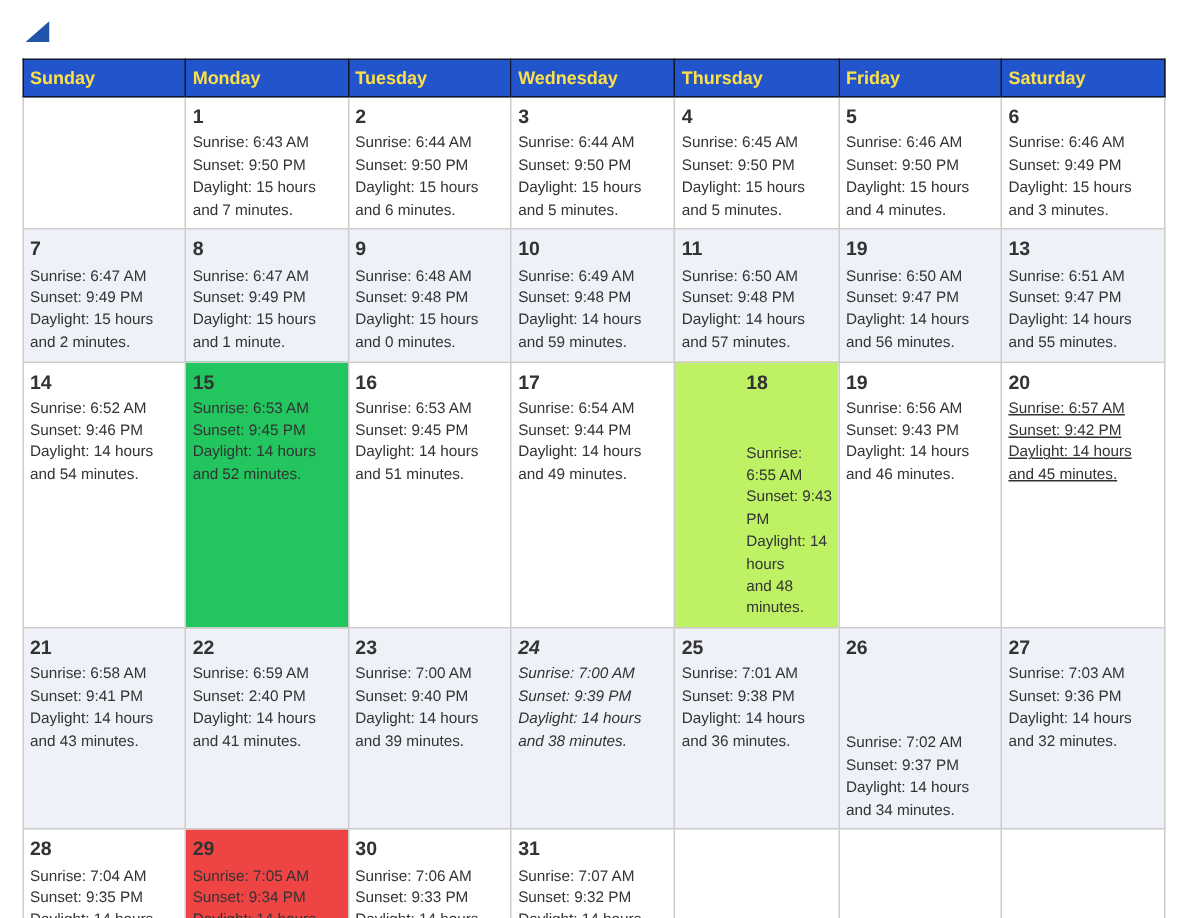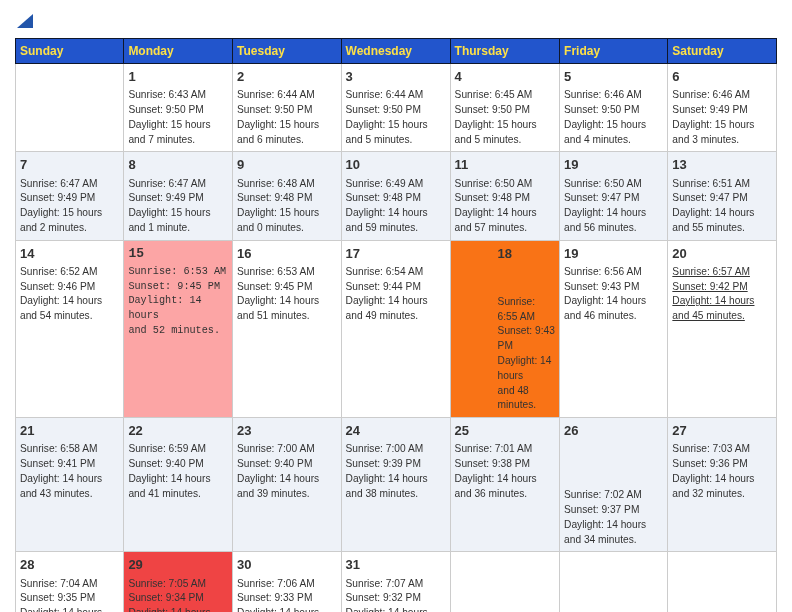--- a/index.html
+++ b/index.html
@@ -227,42 +227,42 @@
         </td>
       </tr>
       <tr>
         <td style="background: rgb(255, 255, 255);">
           <span class="day-number">14</span>
           <div class="day-info" style="white-space: pre-line;">Sunrise: 6:52 AM
 Sunset: 9:46 PM
 Daylight: 14 hours
 and 54 minutes.</div>
         </td>
-        <td style="background: #fca5a5; font-family: Liberation Mono, monospace;">
+        <td style="background: #22c55e;">
           <span class="day-number">15</span>
           <div class="day-info" style="white-space: pre-line;">Sunrise: 6:53 AM
 Sunset: 9:45 PM
 Daylight: 14 hours
 and 52 minutes.</div>
         </td>
         <td style="background: rgb(255, 255, 255);">
           <span class="day-number">16</span>
           <div class="day-info" style="white-space: pre-line;">Sunrise: 6:53 AM
 Sunset: 9:45 PM
 Daylight: 14 hours
 and 51 minutes.</div>
         </td>
         <td style="background: rgb(255, 255, 255);">
           <span class="day-number">17</span>
           <div class="day-info" style="white-space: pre-line;">Sunrise: 6:54 AM
 Sunset: 9:44 PM
 Daylight: 14 hours
 and 49 minutes.</div>
         </td>
-        <td style="background: #f97316; padding-left: 47px;">
+        <td style="background: #bef264; padding-left: 47px;">
           <span class="day-number">18</span>
           <div class="day-info" style="white-space: pre-line; margin-top: 32px;">Sunrise: 6:55 AM
 Sunset: 9:43 PM
 Daylight: 14 hours
 and 48 minutes.</div>
         </td>
         <td style="background: rgb(255, 255, 255);">
           <span class="day-number">19</span>
           <div class="day-info" style="white-space: pre-line;">Sunrise: 6:56 AM
 Sunset: 9:43 PM
@@ -281,32 +281,32 @@
         <td style="background: rgb(238, 242, 248);">
           <span class="day-number">21</span>
           <div class="day-info" style="white-space: pre-line;">Sunrise: 6:58 AM
 Sunset: 9:41 PM
 Daylight: 14 hours
 and 43 minutes.</div>
         </td>
         <td style="background: rgb(238, 242, 248);">
           <span class="day-number">22</span>
           <div class="day-info" style="white-space: pre-line;">Sunrise: 6:59 AM
-Sunset: 9:40 PM
+Sunset: 2:40 PM
 Daylight: 14 hours
 and 41 minutes.</div>
         </td>
         <td style="background: rgb(238, 242, 248);">
           <span class="day-number">23</span>
           <div class="day-info" style="white-space: pre-line;">Sunrise: 7:00 AM
 Sunset: 9:40 PM
 Daylight: 14 hours
 and 39 minutes.</div>
         </td>
-        <td style="background: rgb(238, 242, 248);">
+        <td style="background: rgb(238, 242, 248); font-style: italic;">
           <span class="day-number">24</span>
           <div class="day-info" style="white-space: pre-line;">Sunrise: 7:00 AM
 Sunset: 9:39 PM
 Daylight: 14 hours
 and 38 minutes.</div>
         </td>
         <td style="background: rgb(238, 242, 248);">
           <span class="day-number">25</span>
           <div class="day-info" style="white-space: pre-line;">Sunrise: 7:01 AM
 Sunset: 9:38 PM

